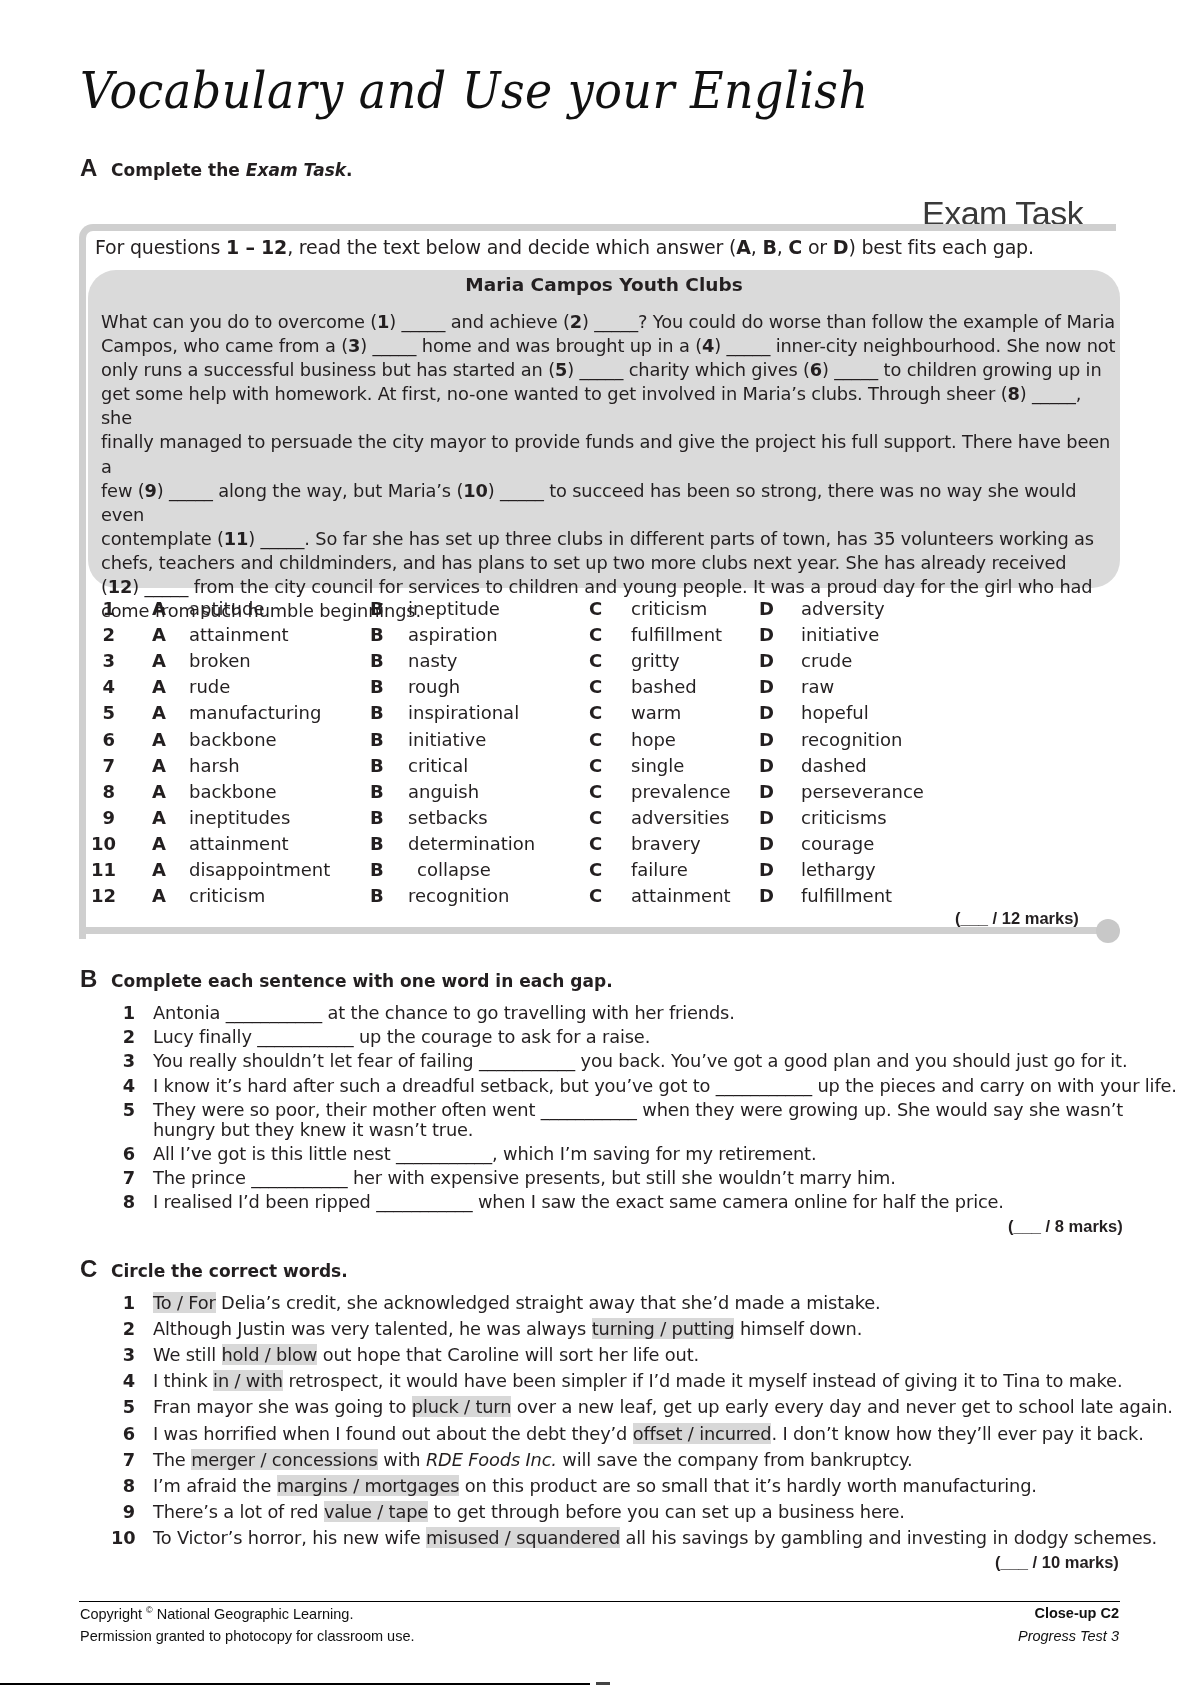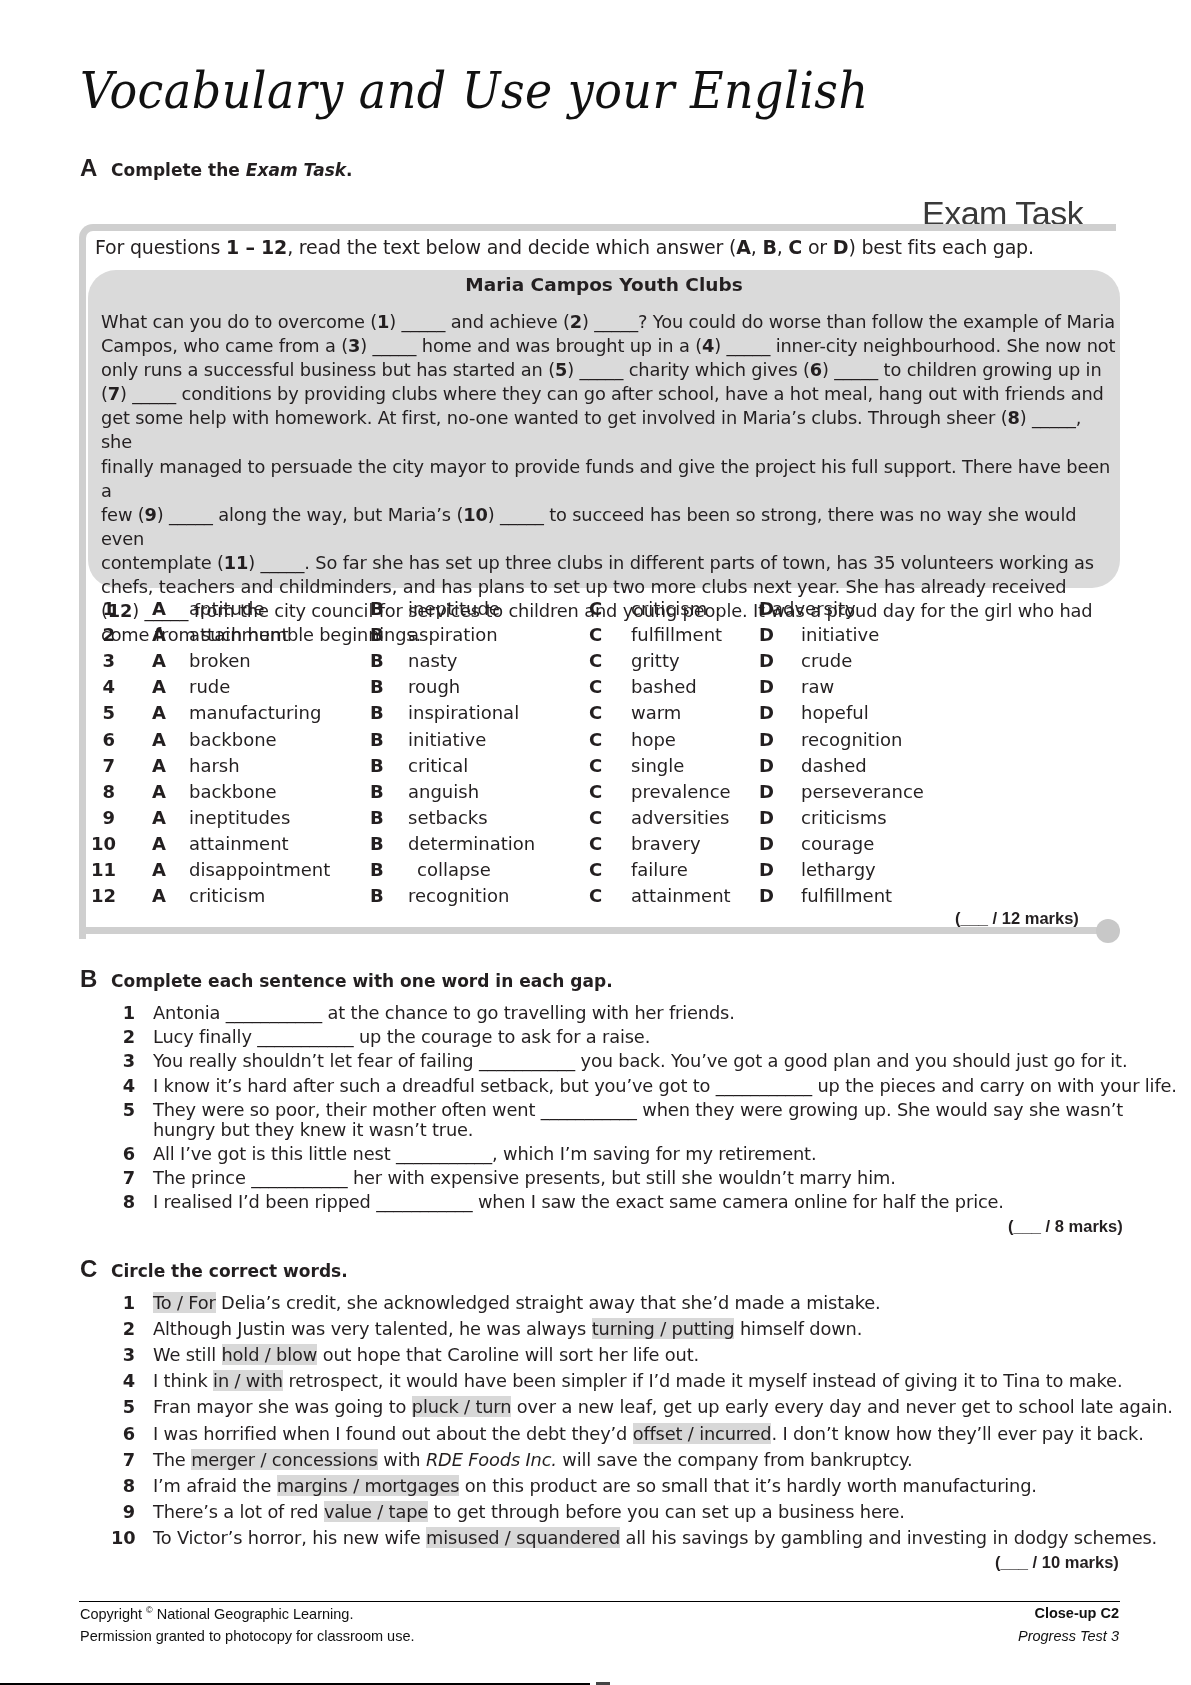--- a/index.html
+++ b/index.html
@@ -59,41 +59,40 @@
 <div class="abs instr">
   <span>For questions </span><b>1 – 12</b><span>, read the text below and decide which answer (</span><b>A</b><span>, </span><b>B</b><span>, </span><b>C</b><span> or </span><b>D</b><span>) best fits each gap.</span>
 </div>
 
 <div class="abs passage"></div>
 <div class="abs passage-title">Maria Campos Youth Clubs</div>
 <div class="abs passage-text" id="passage-text">
     <div>What can you do to overcome (<b>1</b>) _____ and achieve (<b>2</b>) _____? You could do worse than follow the example of Maria</div>
     <div>Campos, who came from a (<b>3</b>) _____ home and was brought up in a (<b>4</b>) _____ inner-city neighbourhood. She now not</div>
     <div>only runs a successful business but has started an (<b>5</b>) _____ charity which gives (<b>6</b>) _____ to children growing up in</div>
-    <div>(<b>7</b>) _____ conditions by providing clubs where they can go after school, have a hot meal, hang out with friends and</div>
     <div>get some help with homework. At first, no-one wanted to get involved in Maria’s clubs. Through sheer (<b>8</b>) _____, she</div>
     <div>finally managed to persuade the city mayor to provide funds and give the project his full support. There have been a</div>
     <div>few (<b>9</b>) _____ along the way, but Maria’s (<b>10</b>) _____ to succeed has been so strong, there was no way she would even</div>
     <div>contemplate (<b>11</b>) _____. So far she has set up three clubs in different parts of town, has 35 volunteers working as</div>
     <div>chefs, teachers and childminders, and has plans to set up two more clubs next year. She has already received</div>
     <div>(<b>12</b>) _____ from the city council for services to children and young people. It was a proud day for the girl who had</div>
     <div>come from such humble beginnings.</div>
   </div>
 
 <div class="abs opts" id="opts">
     <div class="opt-row" style="top: 0px;">
       <span class="num" style="left: -4px;">1</span>
       <span class="lt" style="left: 57px;">A</span>
       <span class="" style="left: 94px;">aptitude</span>
       <span class="lt" style="left: 275px;">B</span>
       <span class="" style="left: 313px;">ineptitude</span>
       <span class="lt" style="left: 494px;">C</span>
       <span class="" style="left: 536px;">criticism</span>
       <span class="lt" style="left: 664px;">D</span>
-      <span class="" style="left: 677px;">adversity</span>
+      <span class="" style="left: 706px;">adversity</span>
     </div>
     <div class="opt-row" style="top: 26.1px;">
       <span class="num" style="left: -4px;">2</span>
       <span class="lt" style="left: 57px;">A</span>
       <span class="" style="left: 94px;">attainment</span>
       <span class="lt" style="left: 275px;">B</span>
       <span class="" style="left: 313px;">aspiration</span>
       <span class="lt" style="left: 494px;">C</span>
       <span class="" style="left: 536px;">fulfillment</span>
       <span class="lt" style="left: 664px;">D</span>

